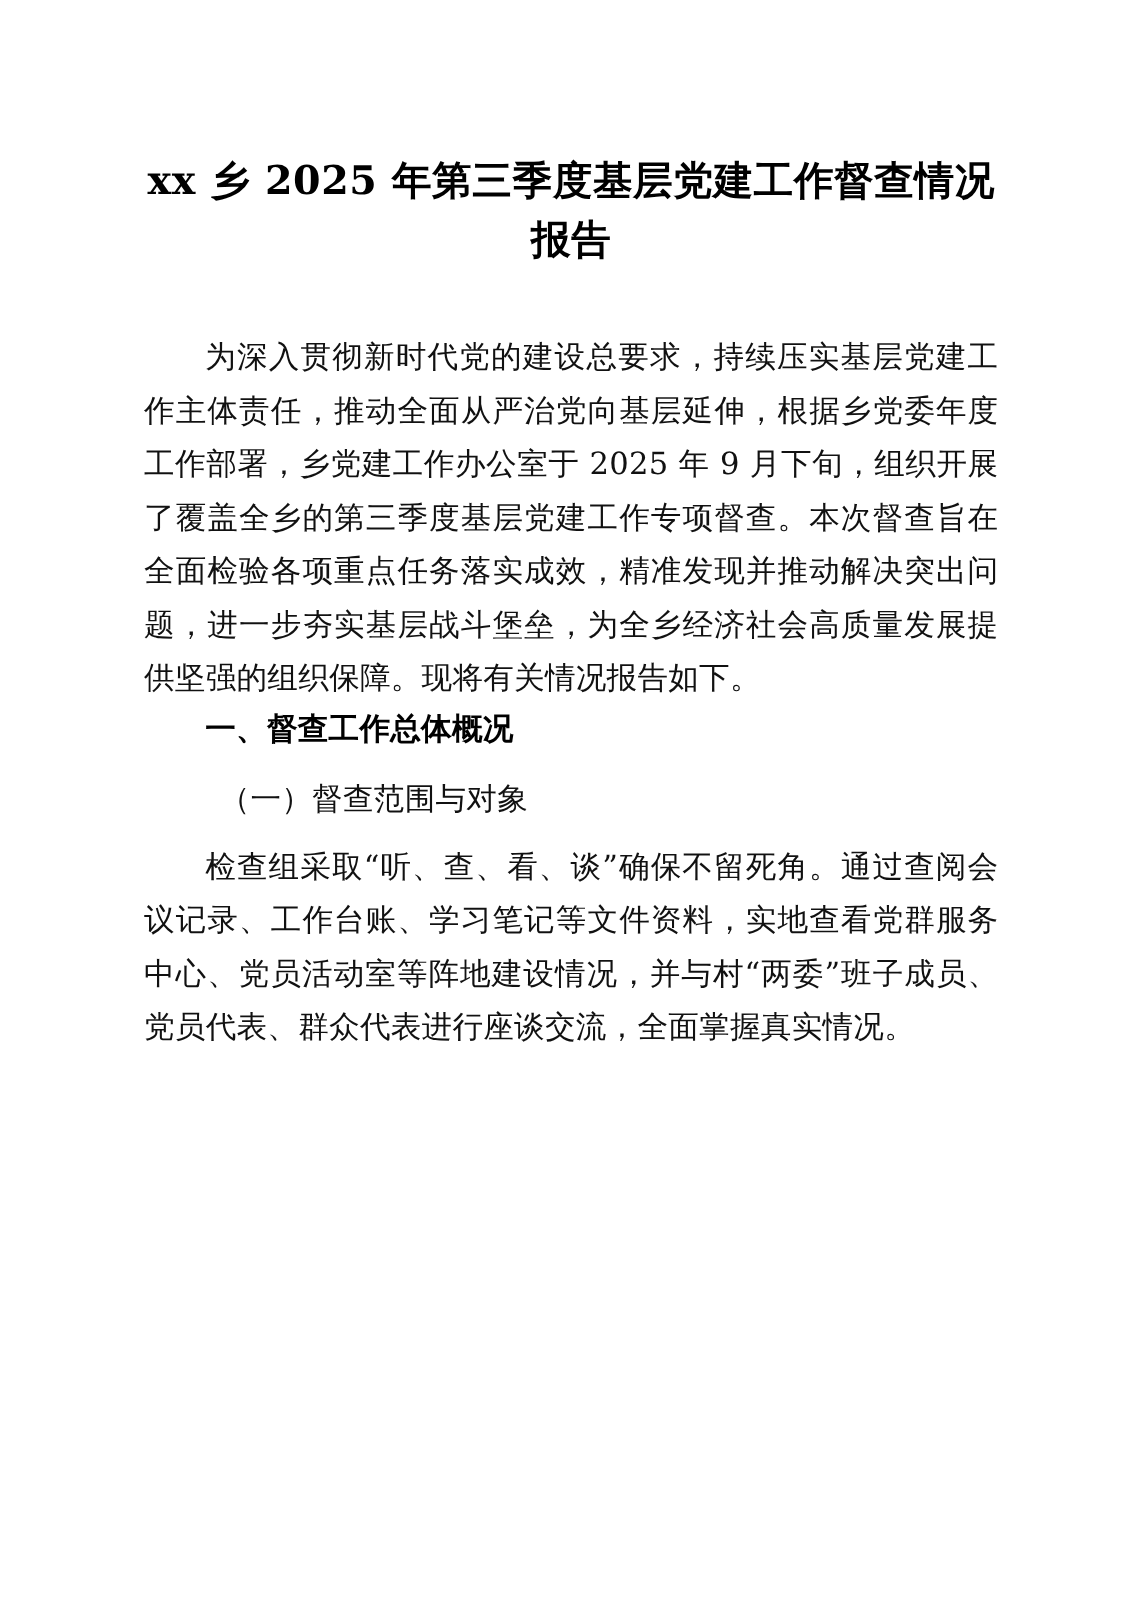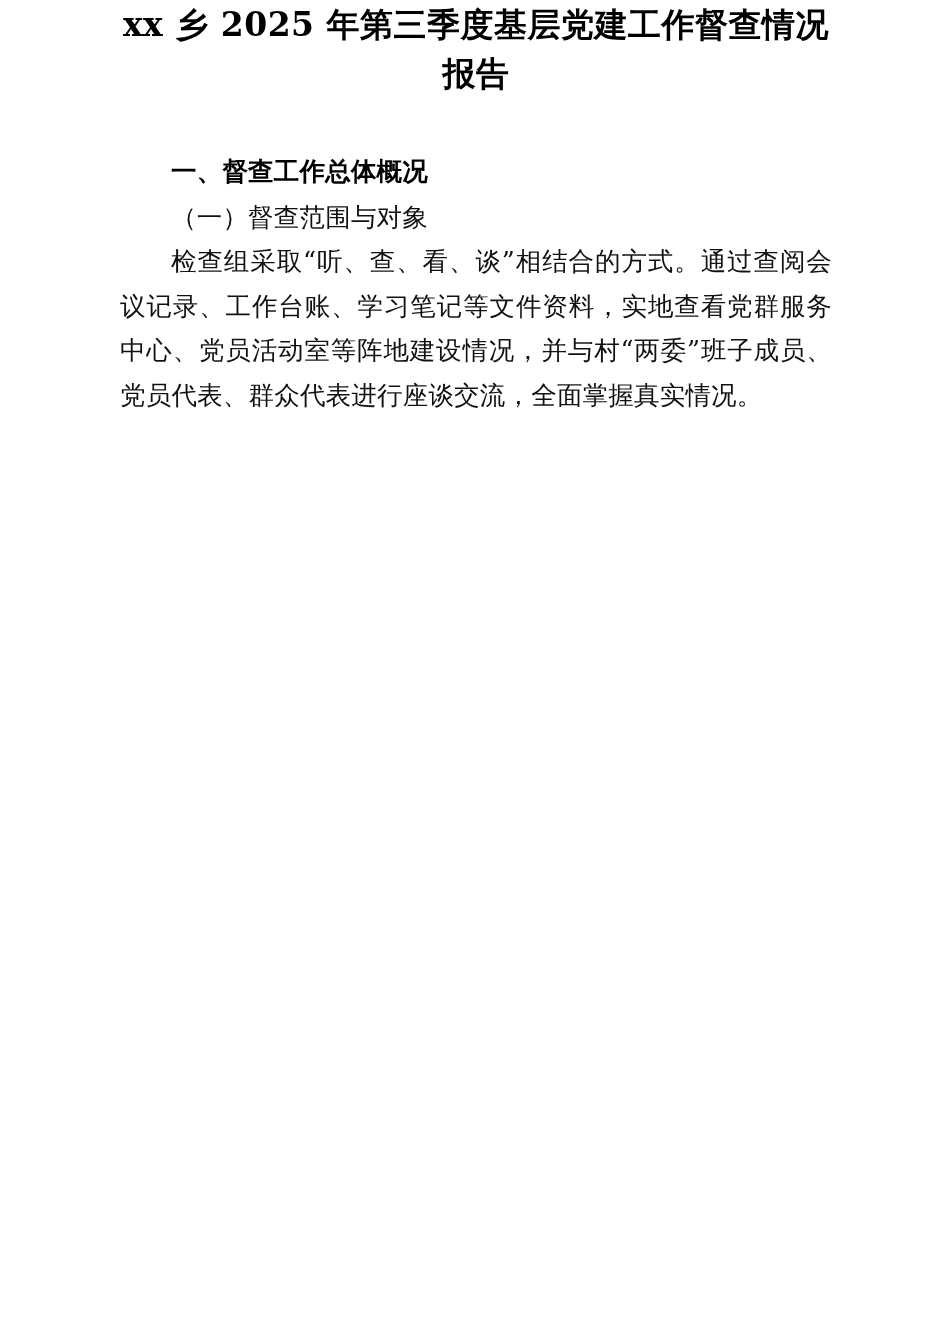--- a/index.html
+++ b/index.html
@@ -28,20 +28,21 @@
   .content {
     position: absolute;
     left: 120px;
     top: 0;
     width: 712px;
   }
 
   
   .doc-title {
     margin: 0;
+    padding-top: 126px;
     font-family: "DejaVu Serif", "Liberation Serif", serif;
     font-weight: bold;
     font-size: 33px;
     line-height: 49px;
     text-align: center;
     letter-spacing: 0.5px;
     color: #000000;
   }
 
   .title-spacer {
@@ -58,51 +59,52 @@
     text-justify: inter-ideograph;
     text-indent: 51px;
     color: #111111;
     letter-spacing: 0.2px;
     font-weight: 400;
   }
 
   
   .heading-1 {
     margin: 0;
-    font-family: Liberation Serif, serif;
+    font-family: Liberation Mono, monospace;
     font-weight: bold;
     font-size: 25.5px;
     line-height: 44.5px;
     text-indent: 51px;
     color: #000000;
     letter-spacing: 0.2px;
   }
 
   
   .heading-2 {
-    margin: 0;
-    font-family: Liberation Sans, sans-serif;
+    margin: 12px;
+    font-family: Liberation Serif, serif;
     font-weight: 400;
     font-size: 25.5px;
     line-height: 44.5px;
     text-indent: 51px;
     color: #111111;
     letter-spacing: 0.2px;
   }
 </style>
 </head>
 <body>
 
 <div class="page">
   <div class="content">
 
     <h1 class="doc-title"><span>xx 乡 2025 年第三季度基层党建工作督查情况</span><br><span>报告</span></h1>
 
     <div class="title-spacer"></div>
 
     <div id="body-blocks">
+        <p class="para">为深入贯彻新时代党的建设总要求，持续压实基层党建工作主体责任，推动全面从严治党向基层延伸，根据乡党委年度工作部署，乡党建工作办公室于 2025 年 9 月下旬，组织开展了覆盖全乡的第三季度基层党建工作专项督查。本次督查旨在全面检验各项重点任务落实成效，精准发现并推动解决突出问题，进一步夯实基层战斗堡垒，为全乡经济社会高质量发展提供坚强的组织保障。现将有关情况报告如下。</p>
         <p class="heading-1">一、督查工作总体概况</p>
         <p class="heading-2">（一）督查范围与对象</p>
-        <p class="para">检查组采取“听、查、看、谈”相结合的方式。通过查阅会议记录、工作台账、学习笔记等文件资料，实地查看党群服务中心、党员活动室等阵地建设情况，并与村“两委”班子成员、党员代表、群众代表进行座谈交流，全面掌握真实情况。</p>
+        <p class="para">检查组采取“听、查、看、谈”确保不留死角。通过查阅会议记录、工作台账、学习笔记等文件资料，实地查看党群服务中心、党员活动室等阵地建设情况，并与村“两委”班子成员、党员代表、群众代表进行座谈交流，全面掌握真实情况。</p>
       </div>
 
   </div>
 </div>
 
 </body></html>

